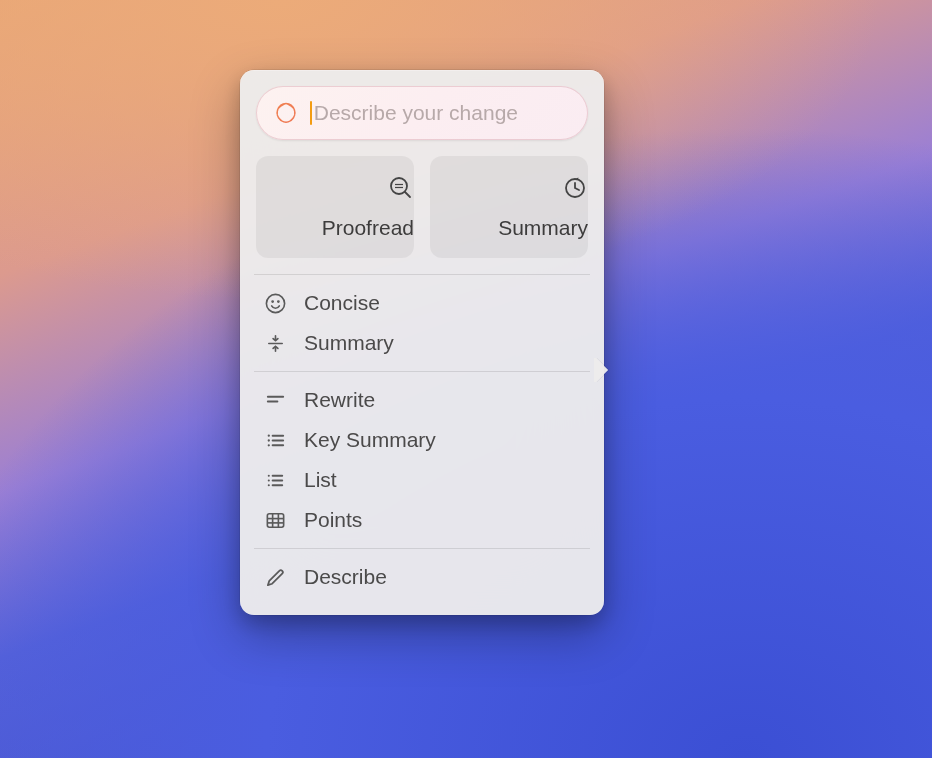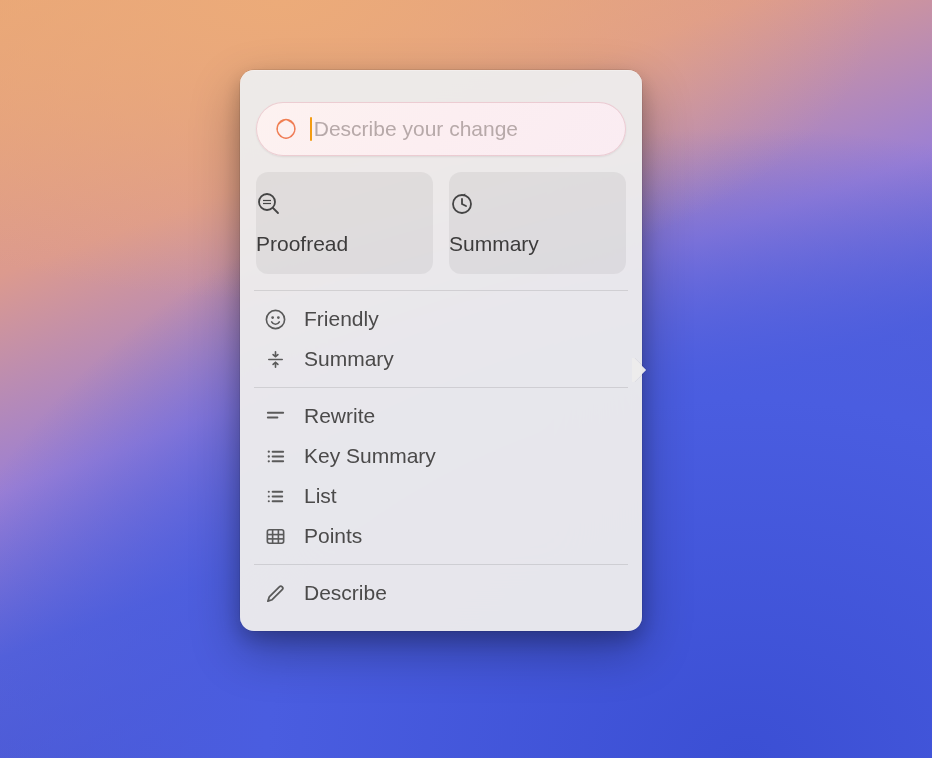--- a/index.html
+++ b/index.html
@@ -32,30 +32,30 @@
       background-image: 
         radial-gradient(ellipse 1200px 600px at 30% 0%, #ecab79 0%, transparent 50%),
         radial-gradient(ellipse 1200px 900px at 80% 100%, #3b4fd4 0%, #4a5de0 40%, transparent 70%),
         linear-gradient(160deg, #e8a575 0%, #dc9a8e 25%, #9b7fd4 45%, #5561d8 60%, #3a49c8 100%);
     }
 
     .popover {
       position: absolute;
       left: 240px;
       top: 70px;
-      width: 402px;
+      width: 364px;
       background: rgba(237, 236, 236, 0.96);
       backdrop-filter: blur(40px);
       border-radius: 14px;
       box-shadow: 
         0 0 0 0.5px rgba(0,0,0,0.15),
         0 20px 50px rgba(0,0,0,0.3),
         0 8px 20px rgba(0,0,0,0.2),
         inset 0 0.5px 0 rgba(255,255,255,0.5);
-      padding: 32px 16px 10px 16px;
+      padding: 16px 16px 10px 16px;
     }
 
     .popover-arrow {
       position: absolute;
       right: -10px;
       top: 288px;
       width: 20px;
       height: 24px;
       overflow: hidden;
     }
@@ -117,21 +117,21 @@
     }
 
     .action-btn {
       flex: 1;
       height: 102px;
       background: rgba(0,0,0,0.055);
       border: none;
       border-radius: 12px;
       display: flex;
       flex-direction: column;
-      align-items: flex-start;
+      align-items: flex-end;
       justify-content: center;
       gap: 12px;
       cursor: pointer;
       font-family: inherit;
     }
 
     .action-btn .btn-icon {
       color: #444;
     }
 
@@ -232,21 +232,21 @@
   <div class="menu-section">
     <div class="menu-item">
       <span class="item-icon">
         <svg width="23" height="23" viewBox="0 0 24 24" fill="none" stroke="currentColor" stroke-width="1.7">
           <circle cx="12" cy="12" r="9.5"></circle>
           <circle cx="9" cy="10" r="0.6" fill="currentColor"></circle>
           <circle cx="15" cy="10" r="0.6" fill="currentColor"></circle>
           <path d="M8 14.5 C9 16.3 11 17 12 17 C13 17 15 16.3 16 14.5" stroke-linecap="round"></path>
         </svg>
       </span>
-      <span class="item-label">Friendly</span>
+      <span class="item-label">Concise</span>
     </div>
     <div class="menu-item">
       <span class="item-icon">
         <svg width="23" height="23" viewBox="0 0 24 24" fill="none" stroke="currentColor" stroke-width="1.7" stroke-linecap="round">
           <line x1="5" y1="12" x2="19" y2="12"></line>
           <path d="M12 4 L12 9 M9.5 6.8 L12 9 L14.5 6.8"></path>
           <path d="M12 20 L12 15 M9.5 17.2 L12 15 L14.5 17.2"></path>
         </svg>
       </span>
       <span class="item-label">Summary</span>

